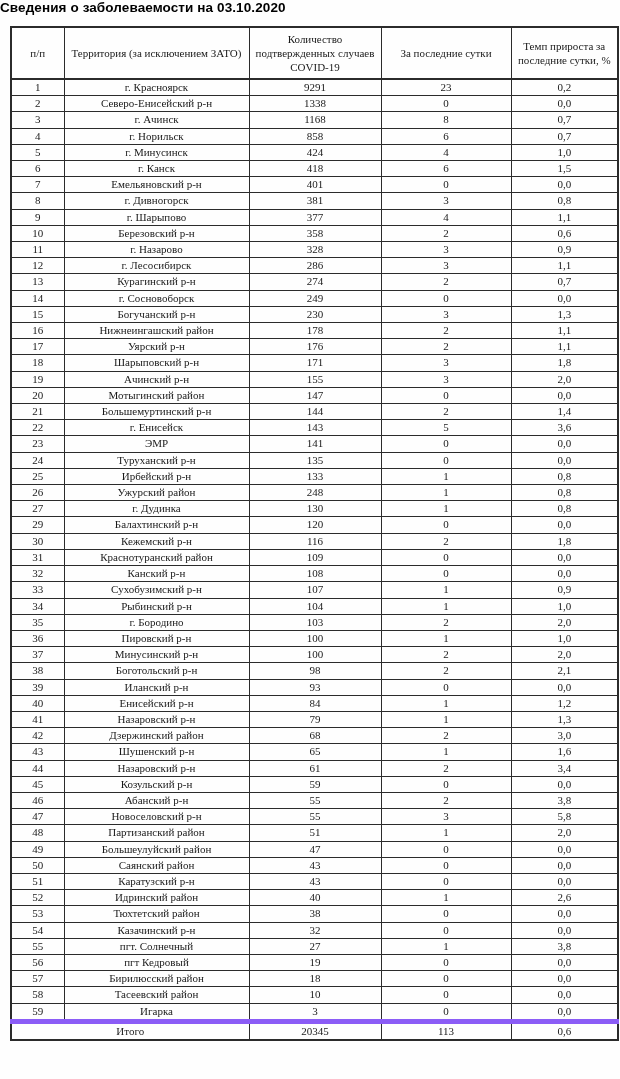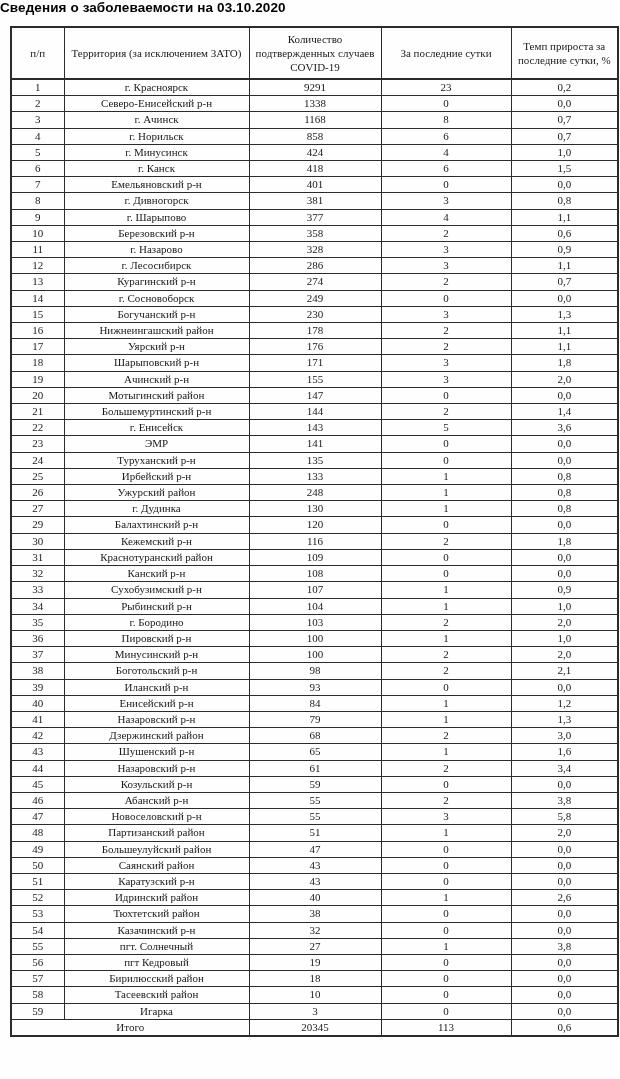--- a/index.html
+++ b/index.html
@@ -55,21 +55,21 @@
   }
   .covid-table tbody td {
     height: 15.2px;
     line-height: 15.2px;
     white-space: nowrap;
   }
   .covid-table tfoot td {
     height: 15.5px;
     line-height: 15.5px;
     white-space: nowrap;
-    border-top: 1px solid #8b5cf6;
+    border-top: 5px solid #8b5cf6;
   }
   
   col.c1 { width: 53px; }
   col.c2 { width: 185px; }
   col.c3 { width: 132px; }
   col.c4 { width: 130px; }
   col.c5 { width: 107px; }
 </style>
 </head>
 <body>

